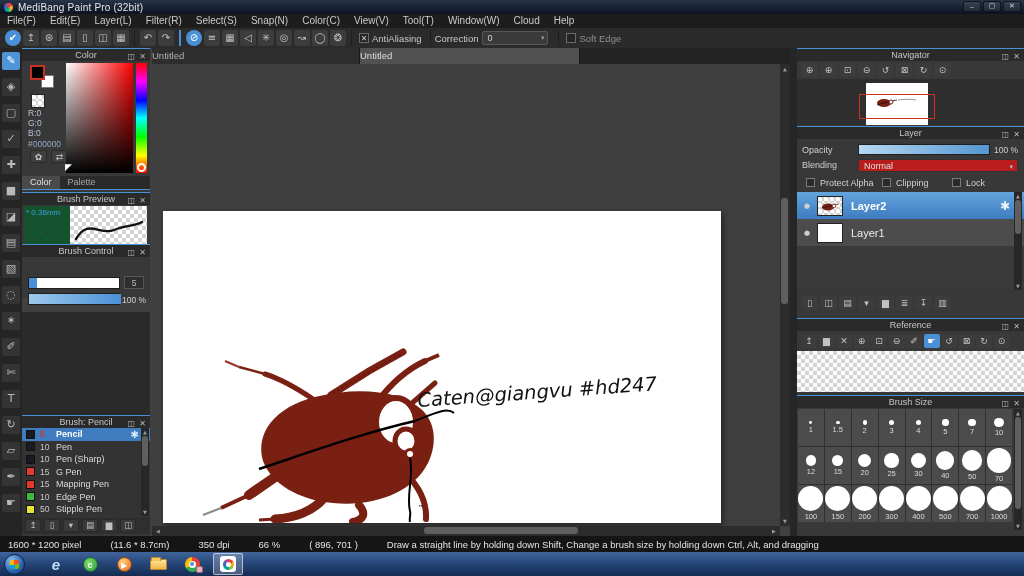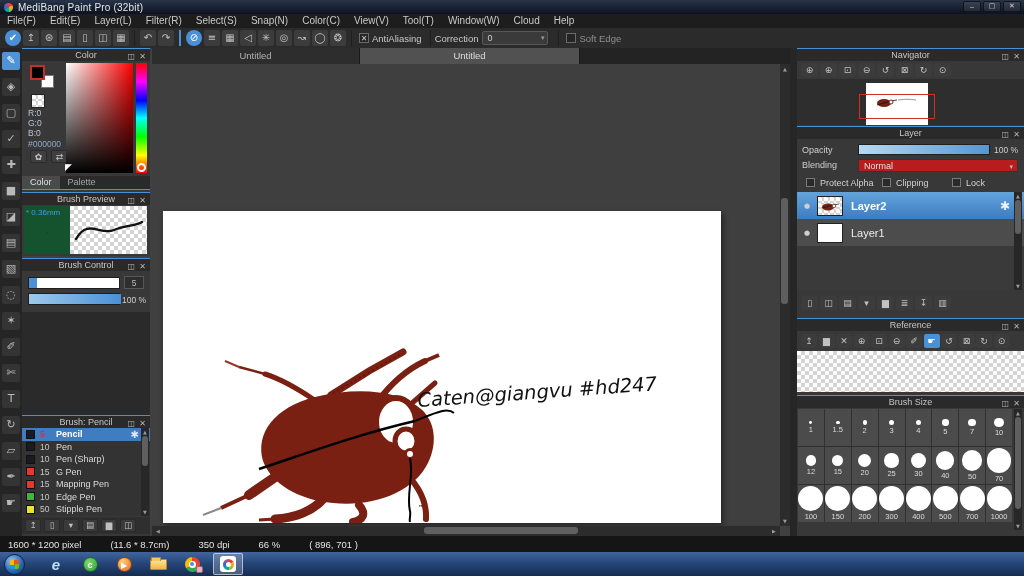--- a/index.html
+++ b/index.html
@@ -71,21 +71,21 @@
 .brush-row.sel .bname{color:#fff;font-weight:bold}
 .brush-row .gear{display:none;position:absolute;right:11px;color:#dcebfb;font-size:10px}
 .brush-row.sel .gear{display:block}
 .sb-v{position:absolute;background:#272727}
 .sb-thumb{position:absolute;background:#5f5f5f;border-radius:3px}
 .sb-arrow{position:absolute;font-size:5px;color:#9a9a9a;text-align:center;width:100%}
 #brush-footer{left:22px;top:517px;width:128px;height:17px;position:absolute;display:flex;align-items:center;padding-left:3px;background:#2f2f2f}
 .ftbtn{width:16px;height:13px;background:#3a3a3a;border:1px solid #2a2a2a;border-radius:2px;color:#c0c0c0;font-size:8.5px;line-height:11px;text-align:center;margin-right:3px}
 
 #tabbar{left:152px;top:48px;width:638px;height:16px;background:#232323;display:flex}
-.doctab{height:16px;font-size:9.5px;line-height:16px;text-align:center;border-right:1px solid #191919}
+.doctab{height:16px;font-size:9.5px;line-height:16px;text-align:left;border-right:1px solid #191919}
 .doctab.inactive{width:208px;background:#2d2d2d;color:#b2b2b2}
 .doctab.active{width:220px;background:#515151;color:#dedede}
 #canvas-vp{left:152px;top:64px;width:628px;height:462px;background:#3f3f3f}
 #white-canvas{left:163px;top:211px;width:558px;height:312px;background:#fff;box-shadow:2px 2px 6px rgba(0,0,0,.45)}
 #sig-mark{left:419px;top:503px;color:#111;font-size:9px}
 #vscroll{left:780px;top:64px;width:10px;height:462px;background:#2c2c2c}
 #hscroll{left:152px;top:526px;width:628px;height:10px;background:#2c2c2c}
 #hscroll .sb-thumb{left:272px;top:1px;width:154px;height:7px}
 #vscroll .sb-thumb{left:1px;top:134px;width:7px;height:106px}
 
@@ -271,21 +271,21 @@
   <div id="bp-left">
     <span id="bp-size">* 0.36mm</span>
     <span id="bp-dot"></span>
   </div>
   <div id="bp-right" class="checker">
     <svg width="77" height="48" viewBox="0 0 77 48">
         <path d="M6,33 C18,12 30,30 44,24 C56,19 66,20 72,16" fill="none" stroke="#111" stroke-width="2.4" stroke-linecap="round"></path>
       </svg>
   </div>
 
-  <div class="panel" style="left:22px;top:258px;width:128px;height:54px">
+  <div class="panel" style="left:22px;top:244px;width:128px;height:54px">
     <div class="ptitle"><span>Brush Control</span>
       <span class="pico pop g">◫</span>
       <span class="pico cls g">✕</span>
     </div>
   </div>
   <div class="slider-track" style="left:28px;top:277px;width:92px">
       <span class="slider-fill" style="width:8px"></span>
     </div>
   <span class="valbox" style="left:124px;top:276px">5</span>
   <div class="slider-track" style="left:28px;top:293px;width:92px;background:#4a90d6">
@@ -655,20 +655,21 @@
     <span class="sb-thumb" style="left:1px;top:8px;width:6px;height:92px"></span>
     <span class="sb-arrow g" style="bottom:1px">▼</span>
   </div>
 
   <div id="statusbar" class="abs">
     <span>1600 * 1200 pixel</span>
     <span>(11.6 * 8.7cm)</span>
     <span>350 dpi</span>
     <span>66 %</span>
     <span>( 896, 701 )</span>
+    <span>Draw a straight line by holding down Shift, Change a brush size by holding down Ctrl, Alt, and dragging</span>
   </div>
 
   <div id="taskbar" class="abs">
     <div id="startorb">
         <div id="startflag"></div>
       </div>
     <div class="taskicon">
         <span class="ie-e">e</span>
       </div>
     <div class="taskicon">

